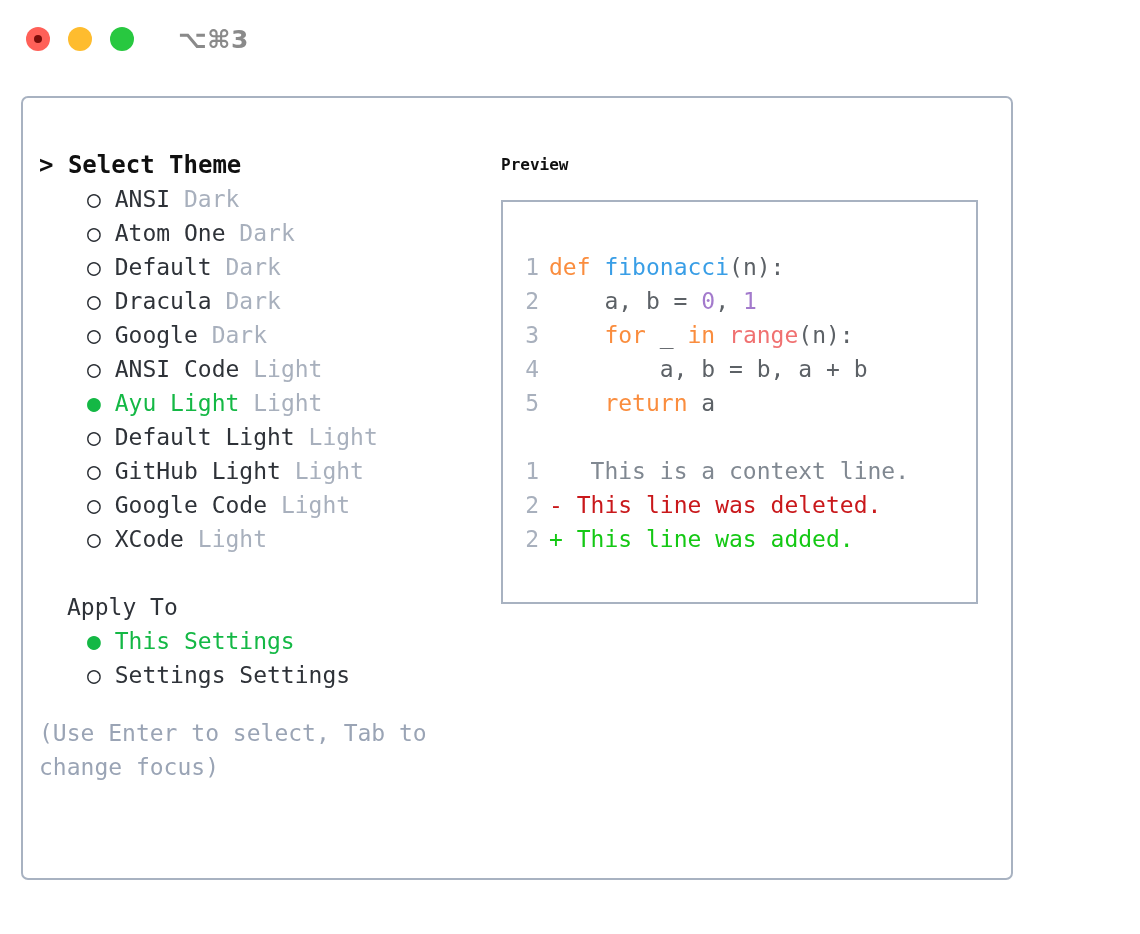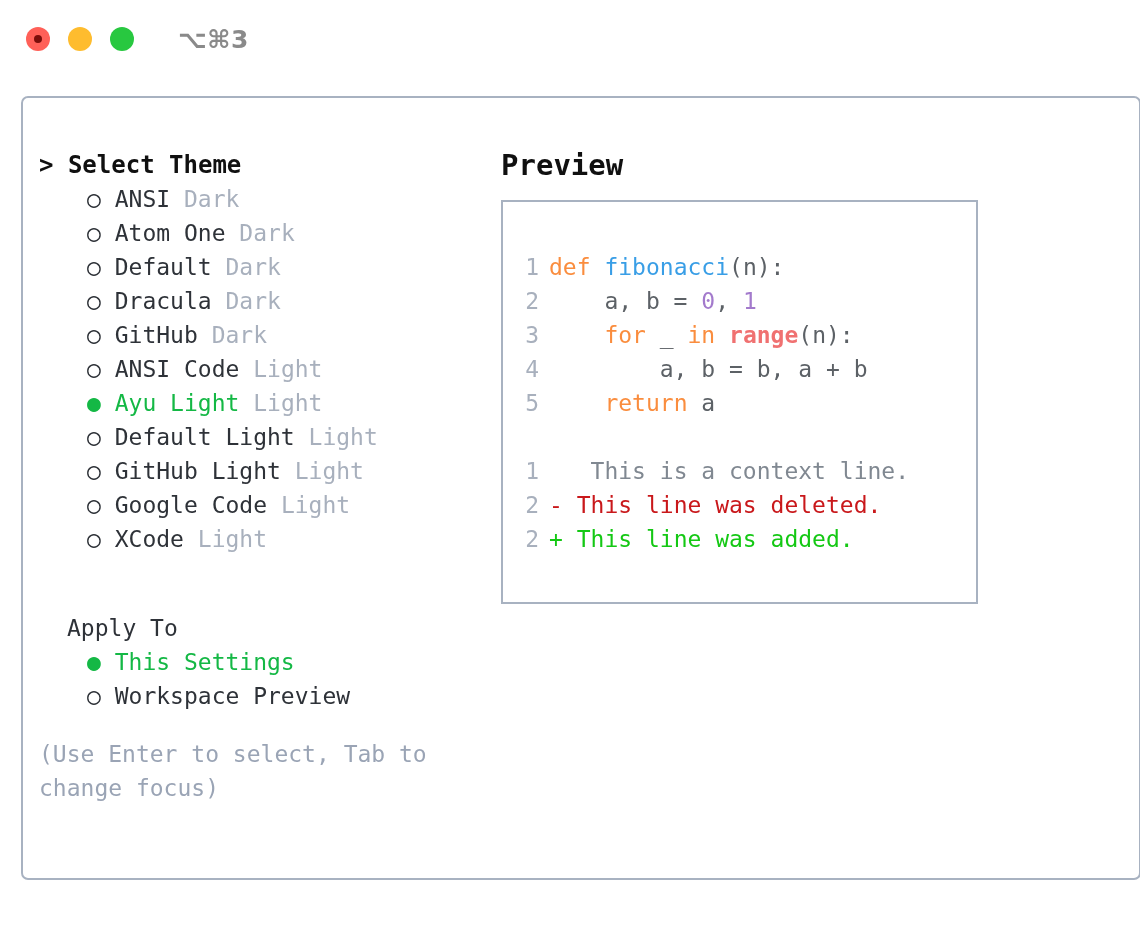--- a/index.html
+++ b/index.html
@@ -68,21 +68,21 @@
     color: #8a8a8a;
     letter-spacing: 0.5px;
     font-family: "DejaVu Sans", "Liberation Sans", sans-serif;
   }
 
   
   .panel {
     position: absolute;
     left: 21px;
     top: 96px;
-    width: 1120px;
+    width: 992px;
     height: 784px;
     border: 2px solid #a8b2c1;
     border-radius: 7px;
     box-sizing: border-box;
     background: #ffffff;
   }
 
   .columns {
     position: absolute;
     left: 0; top: 0;
@@ -126,33 +126,32 @@
 
   .spacer-lg { height: 34px; }
   .spacer-sm { height: 24px; }
 
   .apply-label {
     font-size: 23px;
     line-height: 34px;
     color: #2e3238;
     white-space: pre;
     padding-left: 28px;
-    margin-top: 21px;
   }
 
   .hint {
     font-size: 23px;
     line-height: 34px;
     color: #9aa4b5;
     width: 400px;
   }
 
   
   .preview-title {
-    font-size: 29px;
+    font-size: 16px;
     font-weight: bold;
     color: #101010;
     line-height: 34px;
     margin-bottom: 18px;
   }
   .preview-box {
     width: 477px;
     height: 404px;
     border: 2px solid #a8b2c1;
     box-sizing: border-box;
@@ -172,21 +171,21 @@
     color: #a8b0bd;
     display: inline-block;
     width: 22px;
     text-align: right;
     margin-right: 10px;
   }
 
   .kw   { color: #fa8d3e; }  
   .fn   { color: #399ee6; }  
   .num  { color: #a37acc; }  
-  .call { color: #f07171; font-weight: bold; }  
+  .call { color: #f07171; }  
   .pl   { color: #5c6166; }  
   .ctx  { color: #808891; }  
   .del  { color: #c9181b; }  
   .add  { color: #14c814; }  
 
   .blank-line { height: 34px; }
 </style>
 </head>
 <body>
 
@@ -205,35 +204,35 @@
     <div class="columns">
 
       <div class="left-col">
         <div class="heading">&gt; Select Theme</div>
 
         <div id="theme-list">
             <div class="theme-row"><span class="bullet">○</span><span class="name"> ANSI </span><span class="variant">Dark</span></div>
             <div class="theme-row"><span class="bullet">○</span><span class="name"> Atom One </span><span class="variant">Dark</span></div>
             <div class="theme-row"><span class="bullet">○</span><span class="name"> Default </span><span class="variant">Dark</span></div>
             <div class="theme-row"><span class="bullet">○</span><span class="name"> Dracula </span><span class="variant">Dark</span></div>
-            <div class="theme-row"><span class="bullet">○</span><span class="name"> GitHub </span><span class="variant">Dark</span></div>
+            <div class="theme-row"><span class="bullet">○</span><span class="name"> Google </span><span class="variant">Dark</span></div>
             <div class="theme-row"><span class="bullet">○</span><span class="name"> ANSI Code </span><span class="variant">Light</span></div>
             <div class="theme-row selected"><span class="bullet">●</span><span class="name"> Ayu Light </span><span class="variant">Light</span></div>
             <div class="theme-row"><span class="bullet">○</span><span class="name"> Default Light </span><span class="variant">Light</span></div>
             <div class="theme-row"><span class="bullet">○</span><span class="name"> GitHub Light </span><span class="variant">Light</span></div>
             <div class="theme-row"><span class="bullet">○</span><span class="name"> Google Code </span><span class="variant">Light</span></div>
             <div class="theme-row"><span class="bullet">○</span><span class="name"> XCode </span><span class="variant">Light</span></div>
           </div>
 
         <div class="spacer-lg"></div>
 
         <div class="apply-label">Apply To</div>
         <div id="apply-list">
             <div class="theme-row selected"><span class="bullet">●</span><span class="name"> This Settings</span></div>
-            <div class="theme-row"><span class="bullet">○</span><span class="name"> Workspace Preview</span></div>
+            <div class="theme-row"><span class="bullet">○</span><span class="name"> Settings Settings</span></div>
           </div>
 
         <div class="spacer-sm"></div>
 
         <div class="hint">(Use Enter to select, Tab to change focus)</div>
       </div>
 
       <div class="right-col">
         <div class="preview-title">Preview</div>
         <div class="preview-box">

